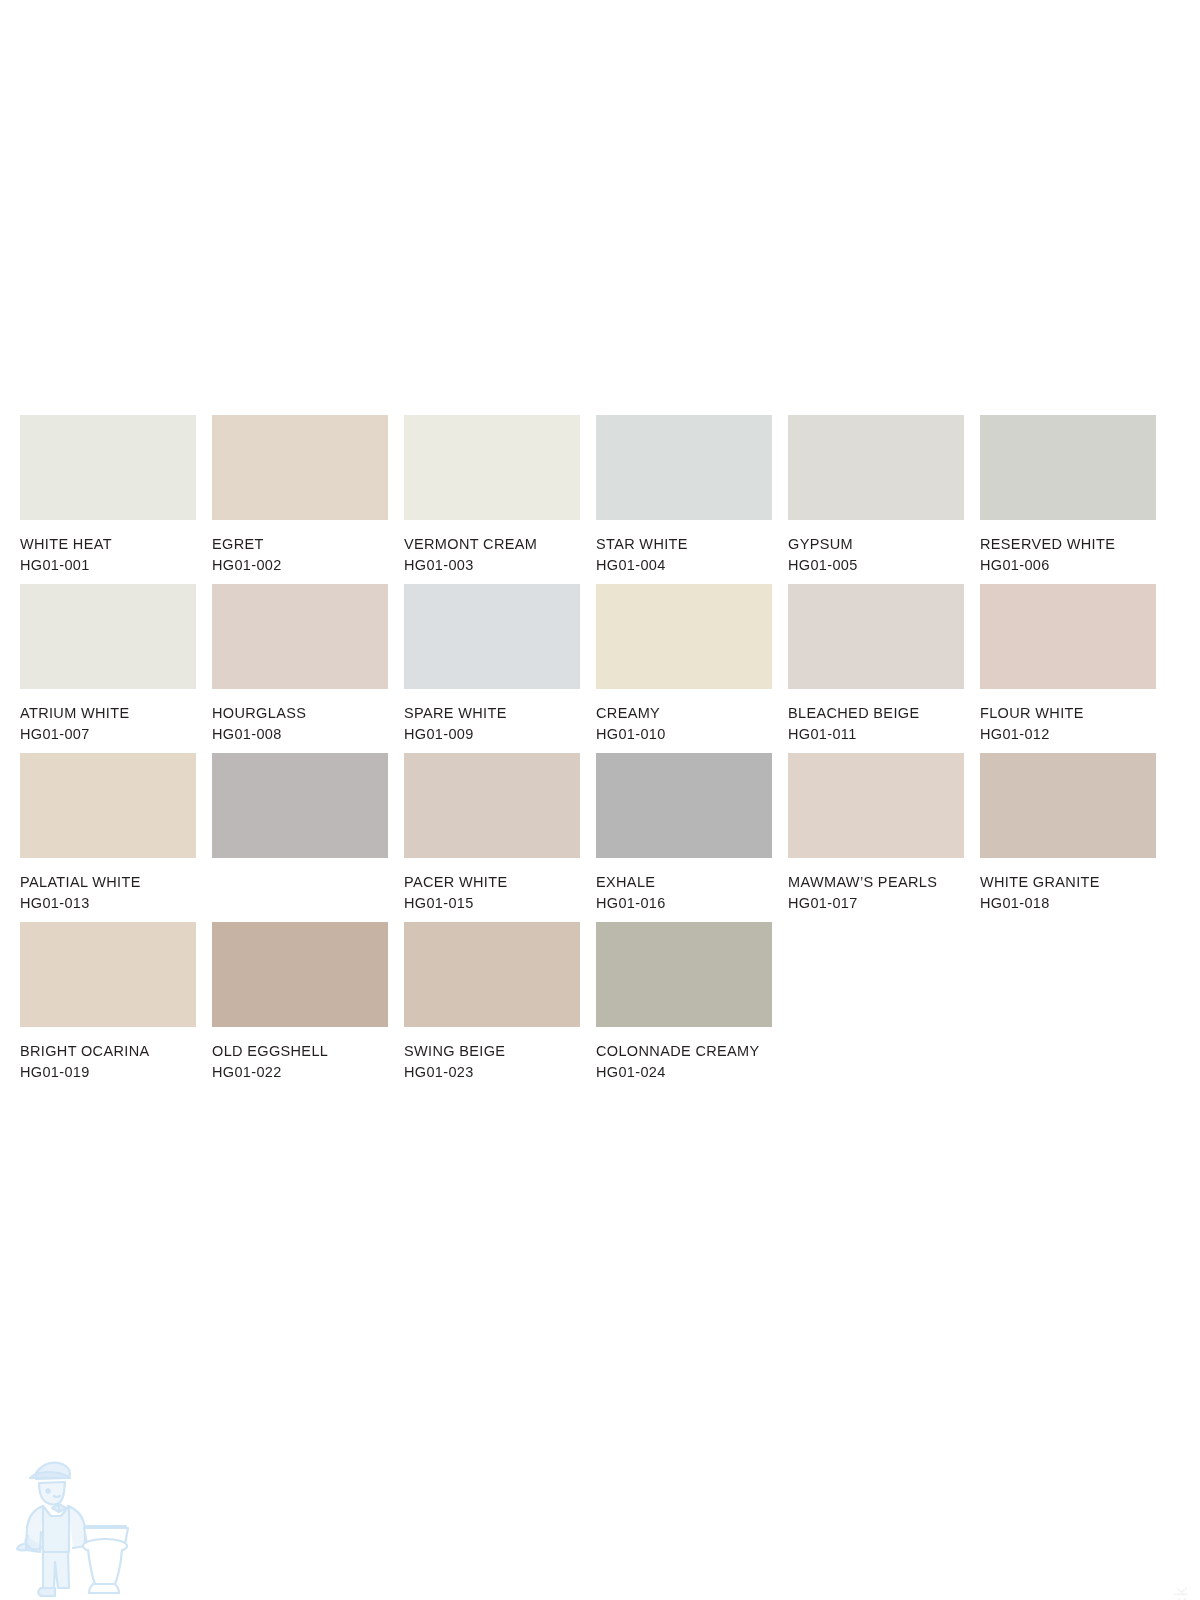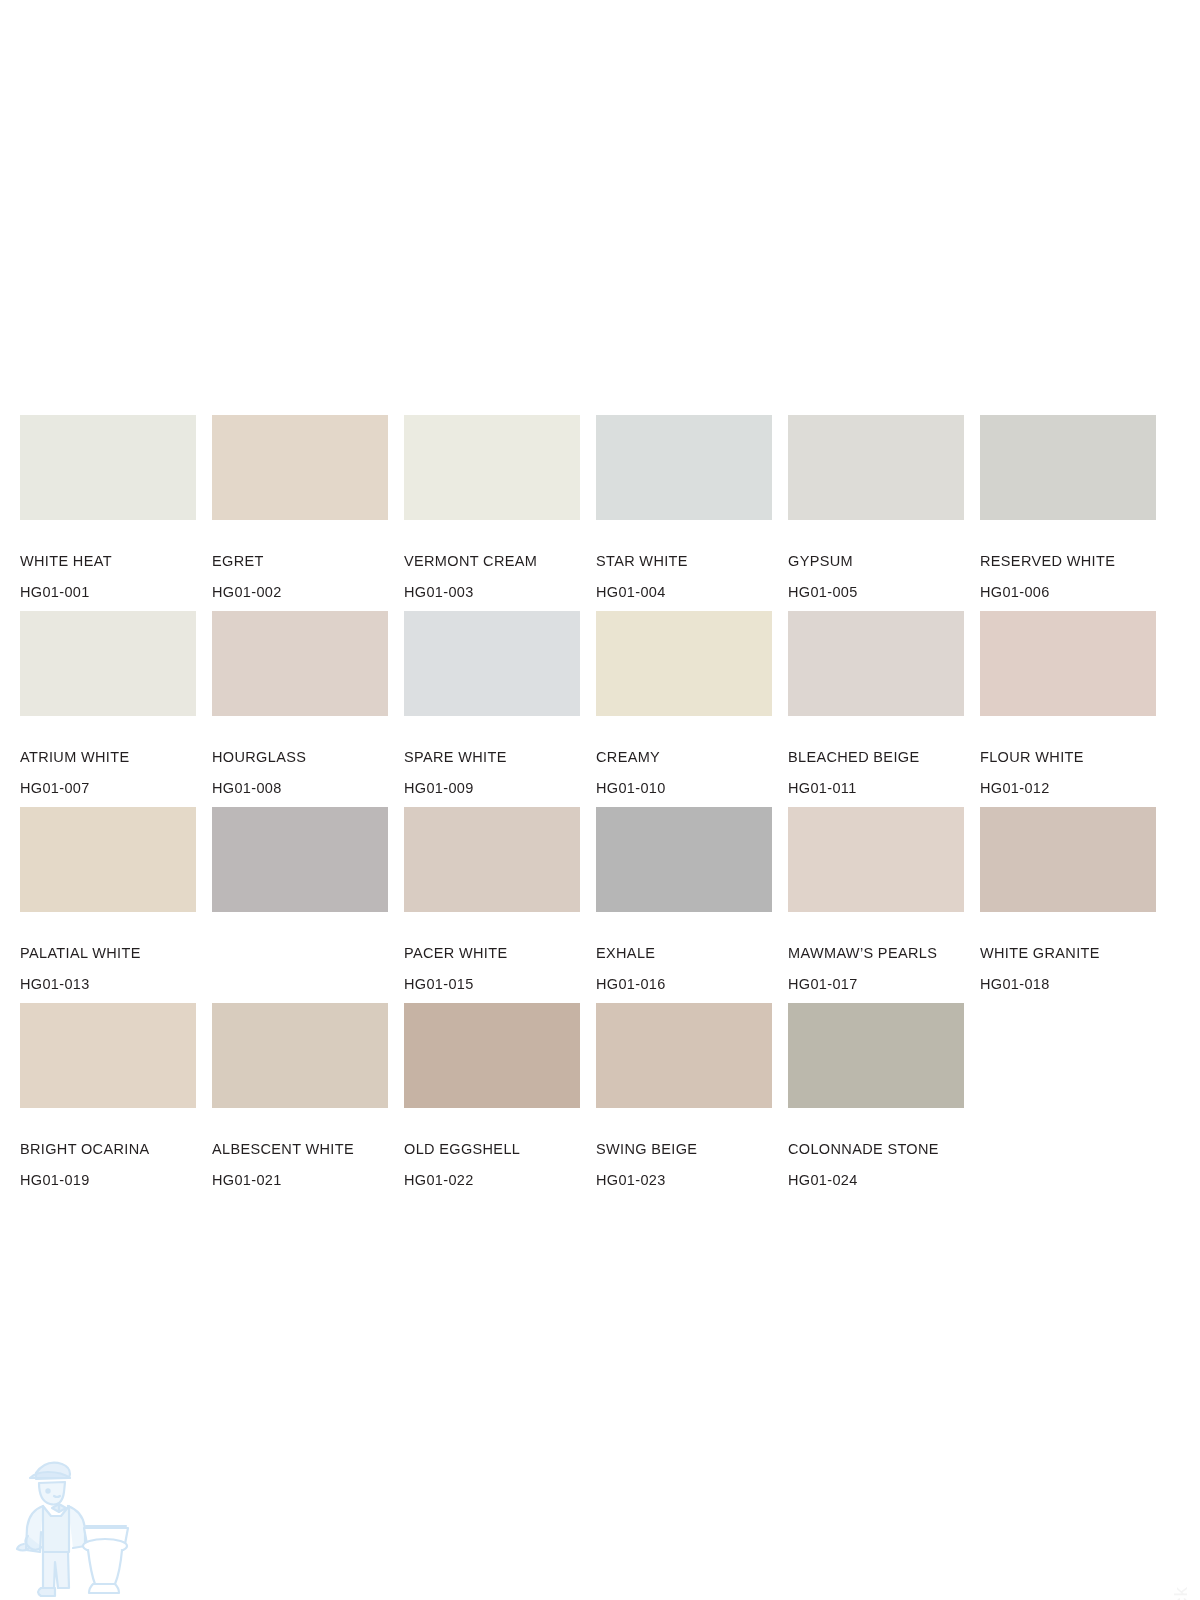--- a/index.html
+++ b/index.html
@@ -35,36 +35,36 @@
     position: relative;
   }
 
   .swatch-chip {
     width: 176px;
     height: 105px;
     display: block;
   }
 
   .swatch-meta {
-    padding-top: 34px;
+    padding-top: 17px;
     line-height: 1.0;
   }
 
   .swatch-name {
     display: block;
     font-size: 14.5px;
     letter-spacing: 0.35px;
     color: #231f20;
     font-weight: 400;
     white-space: nowrap;
   }
 
   .swatch-code {
     display: block;
-    margin-top: 16px;
+    margin-top: 6px;
     font-size: 14.5px;
     letter-spacing: 0.35px;
     color: #231f20;
     font-weight: 400;
     white-space: nowrap;
   }
 
   
   #plumber-watermark {
     position: absolute;
@@ -219,44 +219,37 @@
         </div>
       </div>
       <div class="swatch-cell">
         <div class="swatch-chip" style="background-color: rgb(226, 213, 198);"></div>
         <div class="swatch-meta">
           <span class="swatch-name">BRIGHT OCARINA</span>
           <span class="swatch-code">HG01-019</span>
         </div>
       </div>
       <div class="swatch-cell">
-        <div class="swatch-chip" style="background-color: rgb(216, 204, 190);"></div>
-        <div class="swatch-meta">
-          <span class="swatch-name">ALBESCENT WHITE</span>
-          <span class="swatch-code">HG01-021</span>
-        </div>
-      </div>
-      <div class="swatch-cell">
         <div class="swatch-chip" style="background-color: rgb(198, 179, 164);"></div>
         <div class="swatch-meta">
           <span class="swatch-name">OLD EGGSHELL</span>
           <span class="swatch-code">HG01-022</span>
         </div>
       </div>
       <div class="swatch-cell">
         <div class="swatch-chip" style="background-color: rgb(212, 196, 182);"></div>
         <div class="swatch-meta">
           <span class="swatch-name">SWING BEIGE</span>
           <span class="swatch-code">HG01-023</span>
         </div>
       </div>
       <div class="swatch-cell">
         <div class="swatch-chip" style="background-color: rgb(187, 184, 172);"></div>
         <div class="swatch-meta">
-          <span class="swatch-name">COLONNADE STONE</span>
+          <span class="swatch-name">COLONNADE CREAMY</span>
           <span class="swatch-code">HG01-024</span>
         </div>
       </div>
     </div>
 </div>
 
 <div id="plumber-watermark">
   <svg viewBox="0 0 150 160" width="150" height="160" aria-hidden="true">
     <g fill="none" stroke="#cfe4f5" stroke-width="2.2" stroke-linejoin="round" stroke-linecap="round">
 

